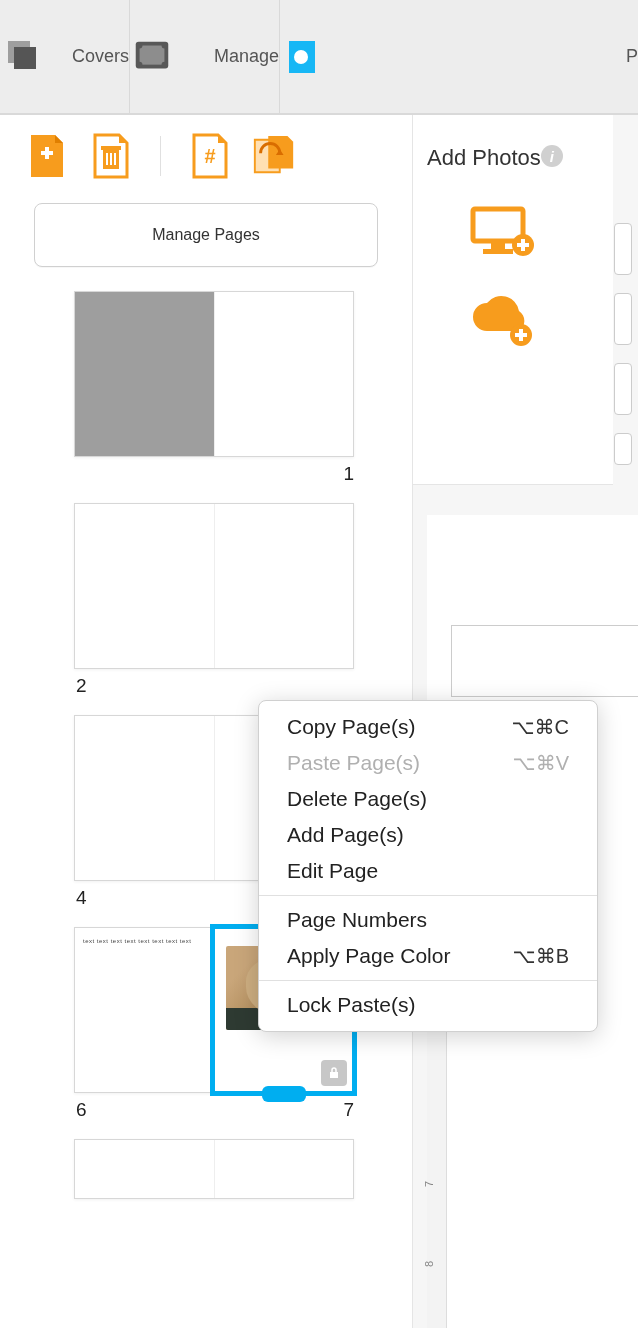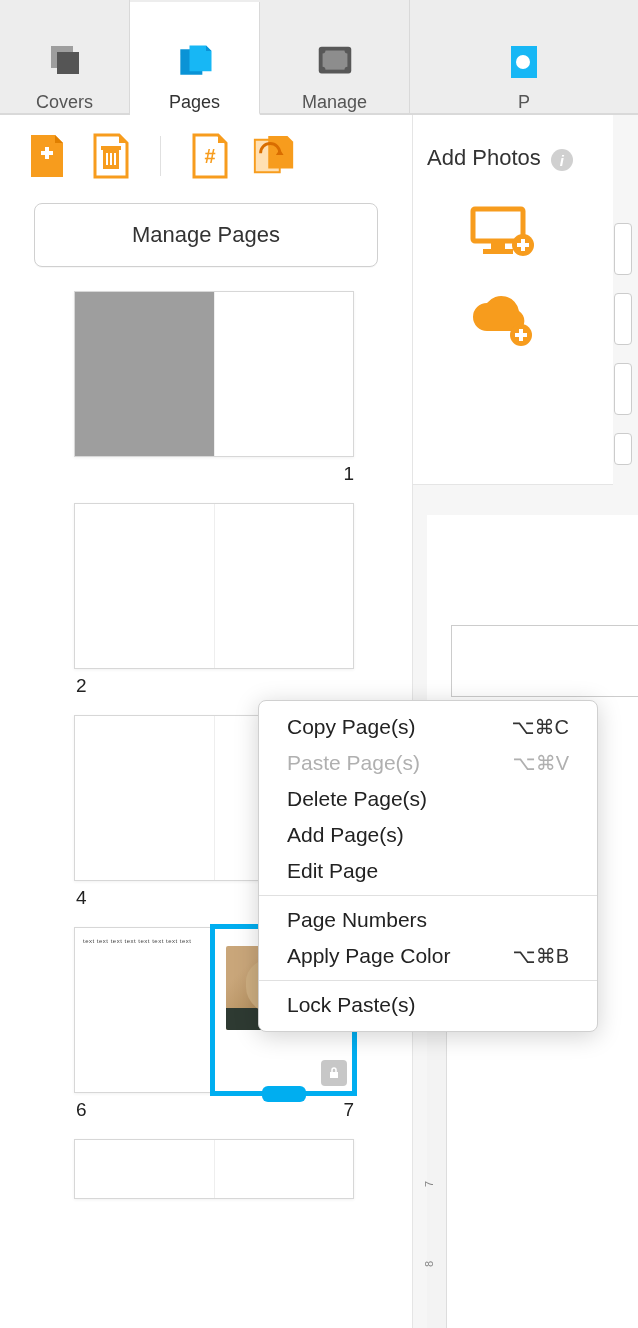--- a/index.html
+++ b/index.html
@@ -1,31 +1,31 @@
 <!DOCTYPE html>
 <html><head>
 <meta charset="utf-8">
 <style>
 * { box-sizing: border-box; margin: 0; padding: 0; }
 body { font-family: -apple-system, "Helvetica Neue", Arial, sans-serif; background: #fff; width: 638px; height: 1328px; overflow: hidden; position: relative; }
 
 .topbar { display: flex; height: 115px; border-bottom: 2px solid #d9d9d9; background: #ededed; }
-.tab { flex: 0 0 130px; display: flex; flex-direction: column; align-items: center; justify-content: flex-end; gap: 8px; font-size: 18px; color: #555; border-right: 1px solid #d9d9d9; cursor: pointer; }
+.tab { flex: 0 0 130px; display: flex; align-items: center; justify-content: space-between; gap: 8px; font-size: 18px; color: #555; border-right: 1px solid #d9d9d9; cursor: pointer; }
 .tab.active { background: #fff; color: #333; border-bottom: 2px solid #fff; position: relative; top: 2px; }
 .tab:last-child { border-right: none; }
 .tab-icon { width: 44px; height: 44px; display: flex; align-items: center; justify-content: center; }
 
 .main { display: flex; height: calc(100% - 115px); }
 
 .left-panel { width: 413px; background: #fff; display: flex; flex-direction: column; border-right: 1px solid #e5e5e5; }
 .toolbar { display: flex; align-items: center; gap: 18px; padding: 18px 24px 10px; }
 .tbtn { width: 46px; height: 46px; display: flex; align-items: center; justify-content: center; cursor: pointer; }
 .tdivider { width: 1px; height: 40px; background: #e0e0e0; margin: 0 8px; }
 
-.manage-btn { margin: 14px 34px 20px; height: 64px; border: 1px solid #d0d0d0; border-radius: 8px; background: #fff; font-size: 22px; color: #333; display: flex; align-items: center; justify-content: center; cursor: pointer; box-shadow: 0 1px 0 rgba(0,0,0,.03); }
+.manage-btn { margin: 14px 34px 20px; height: 64px; border: 1px solid #d0d0d0; border-radius: 8px; background: #fff; font-size: 16px; color: #333; display: flex; align-items: center; justify-content: center; cursor: pointer; box-shadow: 0 1px 0 rgba(0,0,0,.03); }
 
 .pages-scroll { flex: 1; overflow-y: auto; padding: 4px 30px 20px 48px; position: relative; }
 .spread { width: 282px; margin: 0 auto 18px; }
 .spread-thumb { display: flex; width: 280px; height: 166px; border: 1px solid #d7d7d7; background: #fff; box-shadow: 0 1px 3px rgba(0,0,0,.06); }
 .spread-half { flex: 1; }
 .spread-half.gray { background: #9e9e9e; }
 .spread-half + .spread-half { border-left: 1px solid #eee; }
 .spread-labels { display: flex; justify-content: space-between; font-size: 19px; color: #222; padding: 6px 2px 0; }
 .spread-labels .right { margin-left: auto; }
 
@@ -37,21 +37,21 @@
 .cat-ear1,.cat-ear2 { position: absolute; width: 0; height: 0; border-left: 8px solid transparent; border-right: 8px solid transparent; border-bottom: 12px solid #d6b78c; top: -4px; }
 .cat-ear1 { left: 46px; } .cat-ear2 { left: 66px; }
 .floor { position: absolute; bottom: 0; left: 0; right: 0; height: 22px; background: #2e3a32; }
 .lock-icon { position: absolute; right: 6px; bottom: 6px; width: 26px; height: 26px; background: #c7c7c7; border-radius: 4px; display: flex; align-items: center; justify-content: center; }
 .sel-handle { position: absolute; width: 44px; height: 16px; background: #00aef0; border-radius: 6px; bottom: -10px; left: 50%; transform: translateX(-50%); }
 
 .tiny-text { font-size: 6px; color: #444; padding: 10px 8px; letter-spacing: .5px; }
 
 .right-panel { flex: 1; display: flex; background: #f6f6f6; position: relative; }
 .right-top { padding: 30px 14px 10px; display: flex; flex-direction: column; gap: 34px; width: 200px; background: #fff; border-bottom: 1px solid #e5e5e5; height: 370px; }
-.addphotos-row { display: flex; align-items: flex-end; gap: 10px; font-size: 22px; color: #333; }
+.addphotos-row { display: flex; align-items: flex-start; gap: 0; font-size: 22px; color: #333; }
 .info-icon { width: 22px; height: 22px; border-radius: 50%; background: #d0d0d0; color: #fff; font-size: 15px; font-weight: bold; display: flex; align-items: center; justify-content: center; font-style: italic; }
 .photo-btn { width: 70px; height: 56px; margin-left: 40px; cursor: pointer; }
 .btn-stack { position: absolute; right: 6px; top: 108px; display: flex; flex-direction: column; gap: 18px; }
 .edge-btn { width: 18px; height: 52px; border: 1px solid #ccc; border-radius: 4px; background: #fff; }
 
 .canvas-area { position: absolute; left: 14px; top: 400px; right: 0; bottom: 0; background: #fff; }
 .ruler { position: absolute; left: 0; top: 186px; width: 20px; bottom: 0; background: #f3f3f3; border-right: 1px solid #ddd; }
 .ruler-label { position: absolute; left: 2px; font-size: 11px; color: #888; transform: rotate(-90deg); transform-origin: left; }
 .canvas-rect { position: absolute; left: 24px; top: 110px; right: -40px; height: 72px; border: 1px solid #ccc; background: #fff; }
 
@@ -72,30 +72,20 @@
 
 <div class="topbar">
   <div class="tab">
     <span class="tab-icon">
       <svg width="44" height="44" viewBox="0 0 44 44">
           <rect x="8" y="6" width="22" height="22" fill="#9e9e9e"></rect>
           <rect x="14" y="12" width="22" height="22" fill="#555"></rect>
         </svg>
     </span>
     <span>Covers</span>
-  </div>
-  <div class="tab active">
-    <span class="tab-icon">
-      <svg width="48" height="44" viewBox="0 0 48 44">
-          <path d="M8 8 h18 l6 6 v22 h-24 z" fill="#0a93d6"></path>
-          <path d="M18 4 h18 l6 6 v22 h-24 z" fill="#17b7f5"></path>
-          <path d="M36 4 v6 h6 z" fill="#0a93d6"></path>
-        </svg>
-    </span>
-    <span>Pages</span>
   </div>
   <div class="tab" style="flex:0 0 150px">
     <span class="tab-icon">
       <svg width="46" height="44" viewBox="0 0 46 44">
           <rect x="6" y="6" width="34" height="28" rx="3" fill="#585858"></rect>
           <rect x="10" y="10" width="26" height="20" fill="#8d8d8d"></rect>
           <circle cx="10" cy="10" r="3" fill="#585858"></circle>
           <circle cx="36" cy="10" r="3" fill="#585858"></circle>
           <circle cx="10" cy="30" r="3" fill="#585858"></circle>
           <circle cx="36" cy="30" r="3" fill="#585858"></circle>

